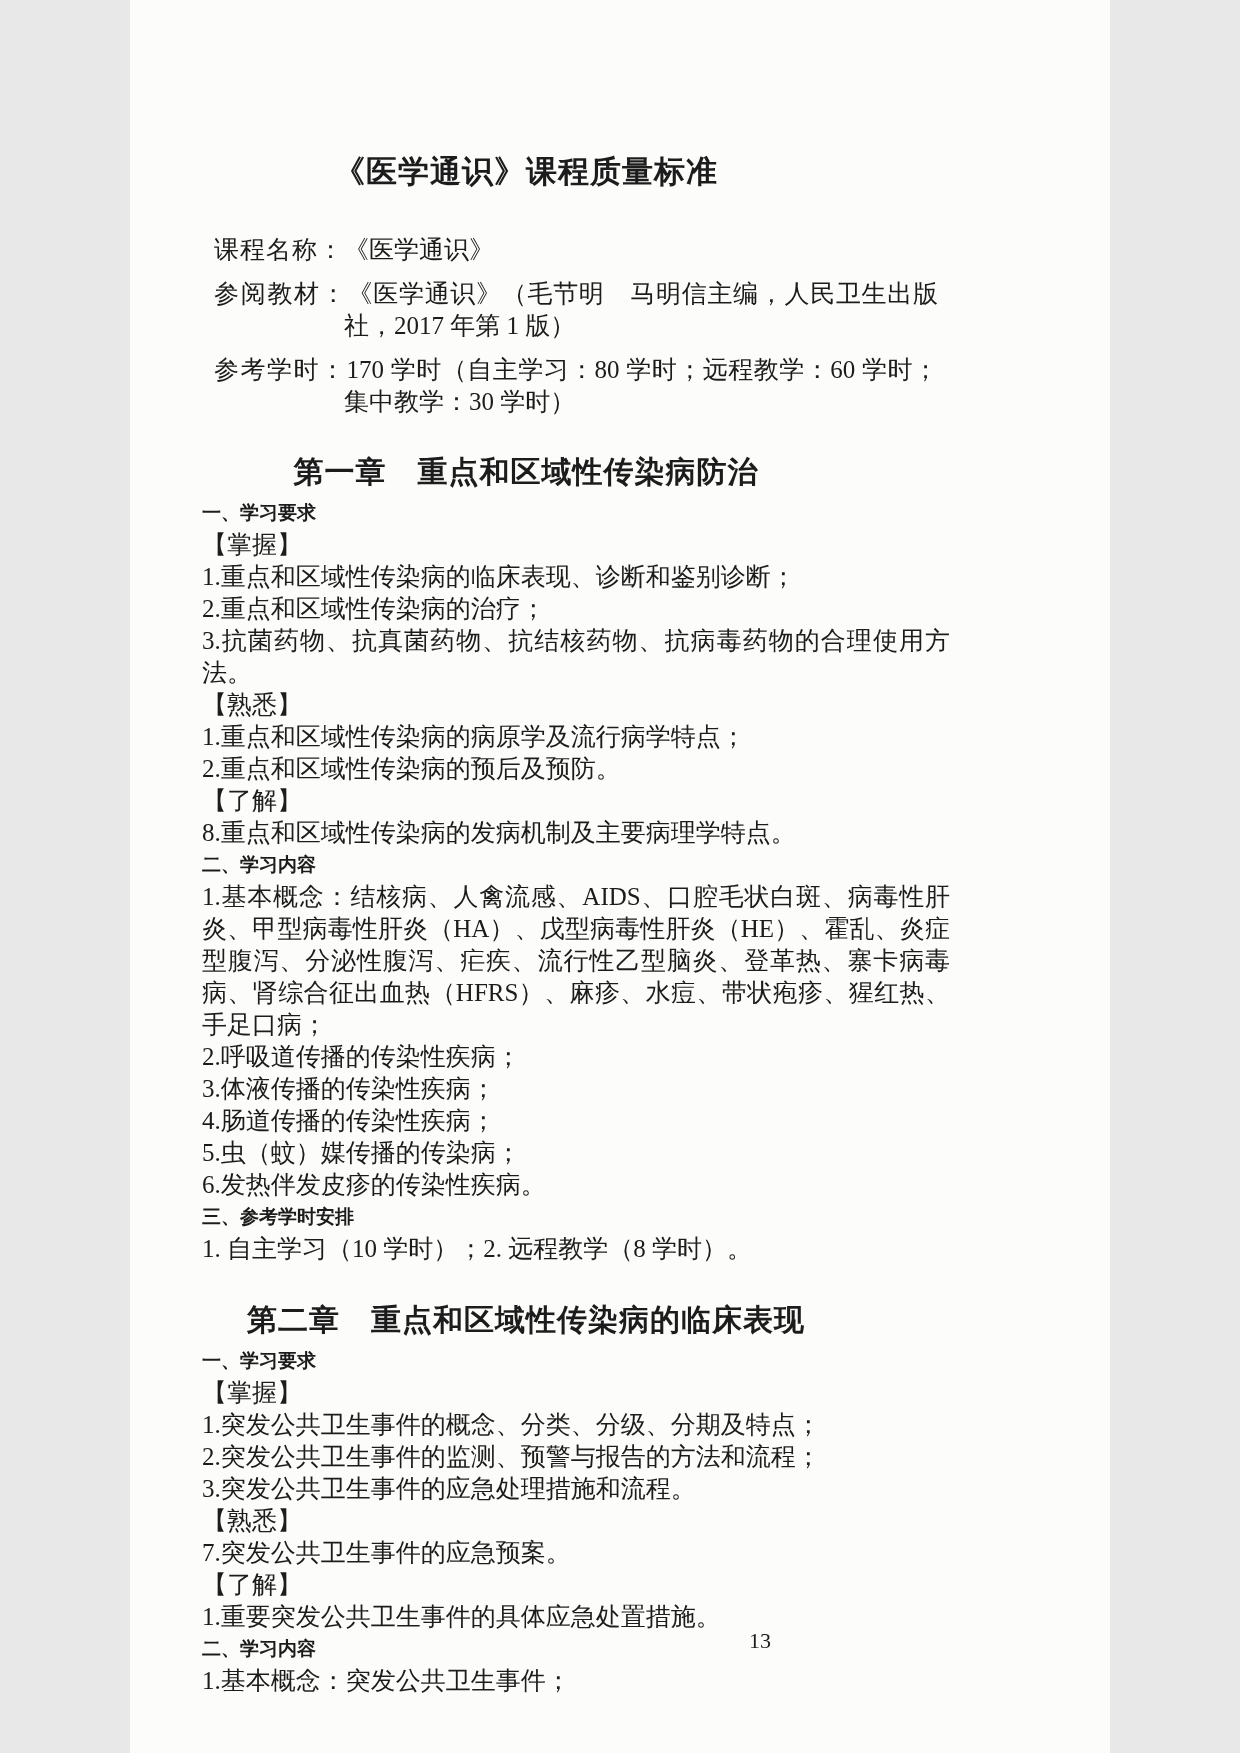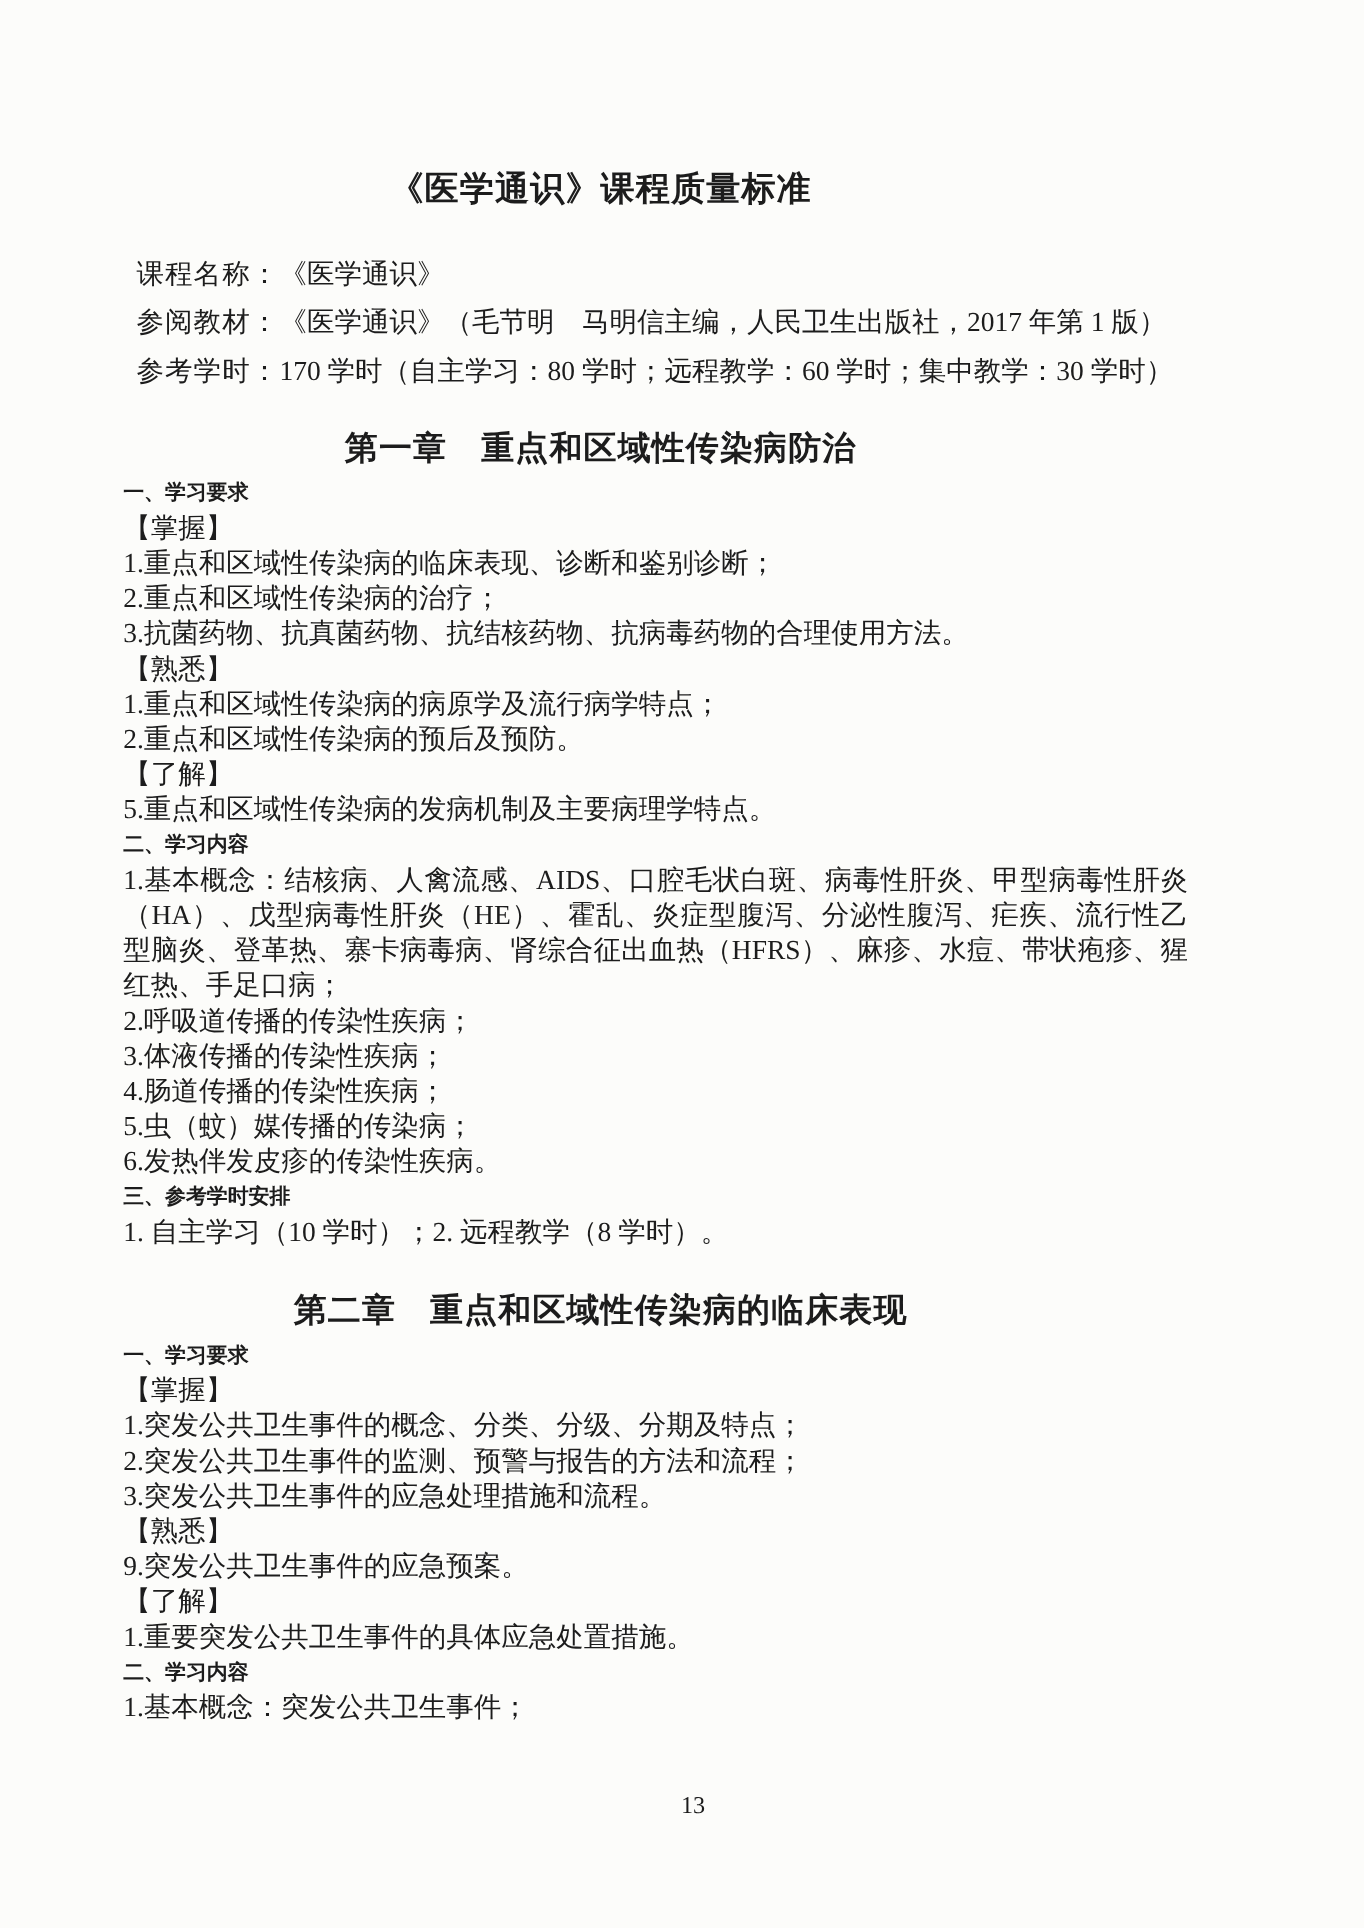--- a/index.html
+++ b/index.html
@@ -2,26 +2,26 @@
 <html><head>
 <meta charset="utf-8">
 <style>
   html, body {
     margin: 0;
     padding: 0;
     background: #e8e8e8;
   }
   .page {
     position: relative;
-    width: 1240px;
+    width: 980px;
     height: 1753px;
     margin: 0 auto;
     background: #fcfcfa;
     box-sizing: border-box;
-    padding: 150px 160px 0 112px;
+    padding: 150px 160px 0 72px;
     color: #1c1c1c;
     font-family: "Liberation Serif", "DejaVu Serif", serif;
     overflow: hidden;
   }
   .doc-title {
     font-family: "Liberation Sans", "DejaVu Sans", sans-serif;
     font-weight: bold;
     font-size: 31px;
     line-height: 44px;
     text-align: center;
@@ -94,21 +94,21 @@
     <p class="bracket-heading">【掌握】</p>
     <p class="item">1.重点和区域性传染病的临床表现、诊断和鉴别诊断；</p>
     <p class="item">2.重点和区域性传染病的治疗；</p>
     <p class="item">3.抗菌药物、抗真菌药物、抗结核药物、抗病毒药物的合理使用方法。</p>
 
     <p class="bracket-heading">【熟悉】</p>
     <p class="item">1.重点和区域性传染病的病原学及流行病学特点；</p>
     <p class="item">2.重点和区域性传染病的预后及预防。</p>
 
     <p class="bracket-heading">【了解】</p>
-    <p class="item">5.重点和区域性传染病的发病机制及主要病理学特点。</p>
+    <p class="item">8.重点和区域性传染病的发病机制及主要病理学特点。</p>
 
     <p class="sec-heading">二、学习内容</p>
     <p class="item">1.基本概念：结核病、人禽流感、AIDS、口腔毛状白斑、病毒性肝炎、甲型病毒性肝炎（HA）、戊型病毒性肝炎（HE）、霍乱、炎症型腹泻、分泌性腹泻、疟疾、流行性乙型脑炎、登革热、寨卡病毒病、肾综合征出血热（HFRS）、麻疹、水痘、带状疱疹、猩红热、手足口病；</p>
     <p class="item">2.呼吸道传播的传染性疾病；</p>
     <p class="item">3.体液传播的传染性疾病；</p>
     <p class="item">4.肠道传播的传染性疾病；</p>
     <p class="item">5.虫（蚊）媒传播的传染病；</p>
     <p class="item">6.发热伴发皮疹的传染性疾病。</p>
 
     <p class="sec-heading">三、参考学时安排</p>
@@ -119,21 +119,21 @@
     <h2 class="chapter-title">第二章　重点和区域性传染病的临床表现</h2>
 
     <p class="sec-heading">一、学习要求</p>
 
     <p class="bracket-heading">【掌握】</p>
     <p class="item">1.突发公共卫生事件的概念、分类、分级、分期及特点；</p>
     <p class="item">2.突发公共卫生事件的监测、预警与报告的方法和流程；</p>
     <p class="item">3.突发公共卫生事件的应急处理措施和流程。</p>
 
     <p class="bracket-heading">【熟悉】</p>
-    <p class="item">9.突发公共卫生事件的应急预案。</p>
+    <p class="item">7.突发公共卫生事件的应急预案。</p>
 
     <p class="bracket-heading">【了解】</p>
     <p class="item">1.重要突发公共卫生事件的具体应急处置措施。</p>
 
     <p class="sec-heading">二、学习内容</p>
     <p class="item">1.基本概念：突发公共卫生事件；</p>
   </section>
 
   <div class="page-number">13</div>
 

